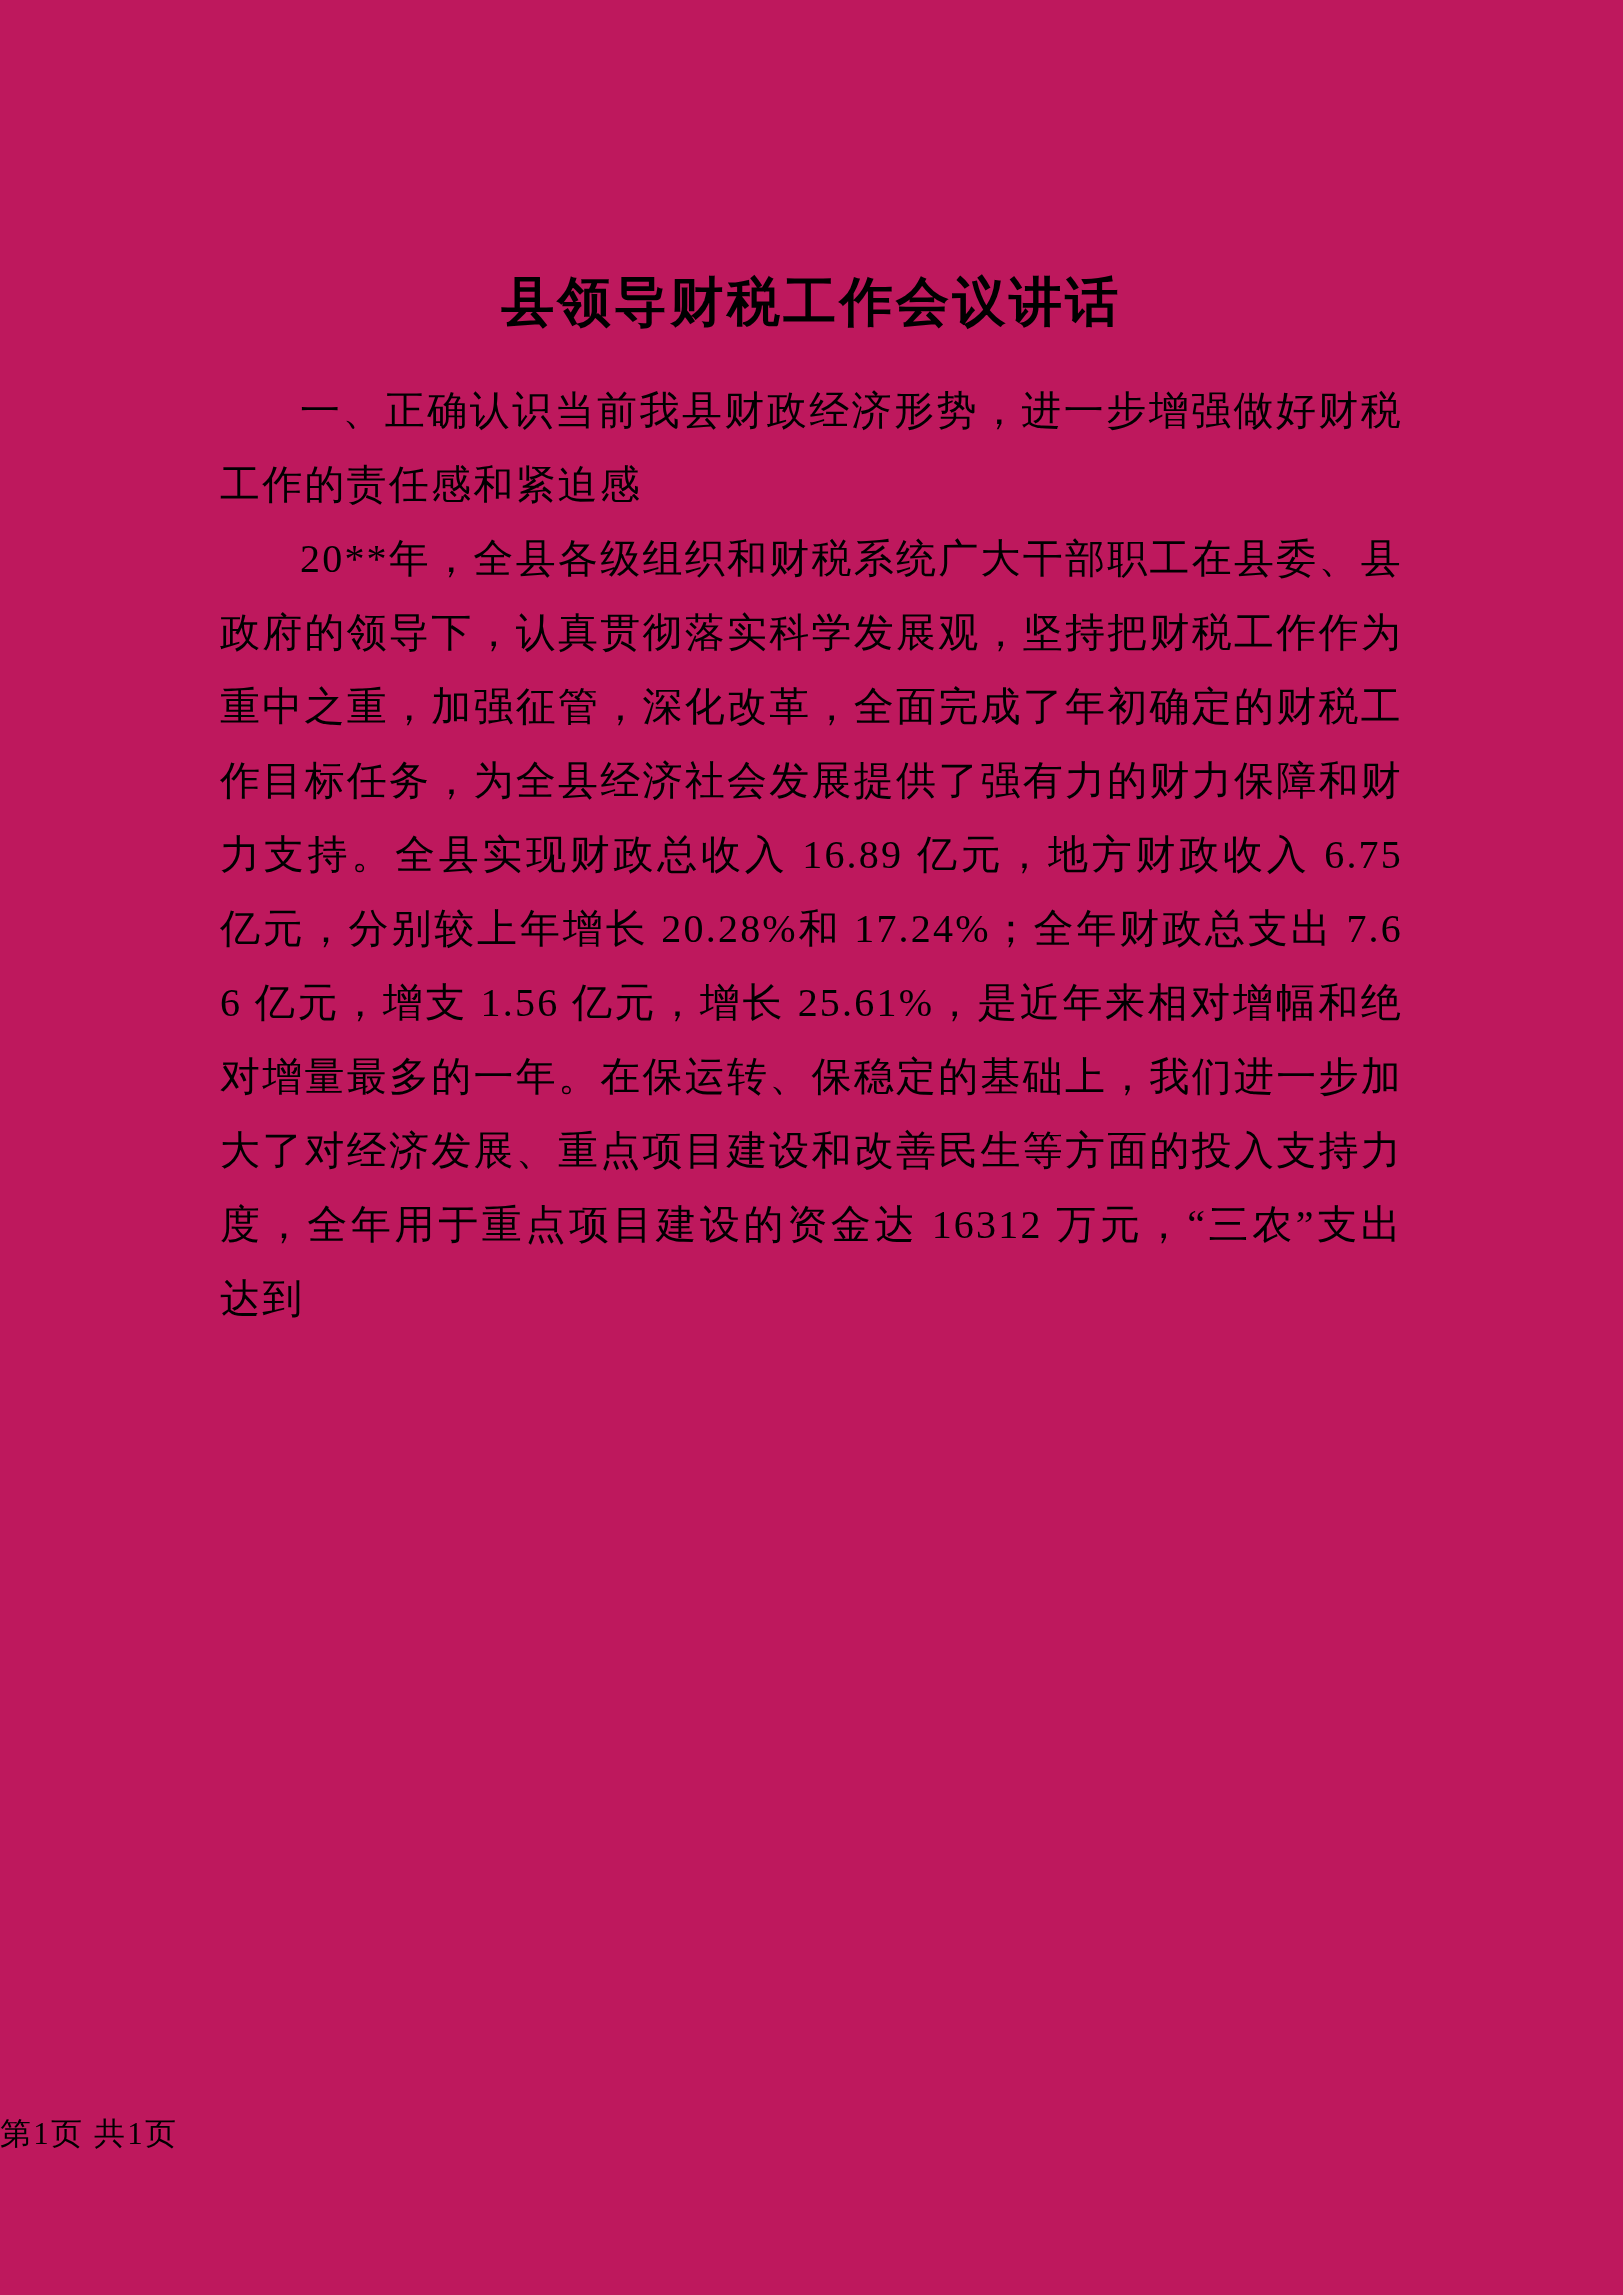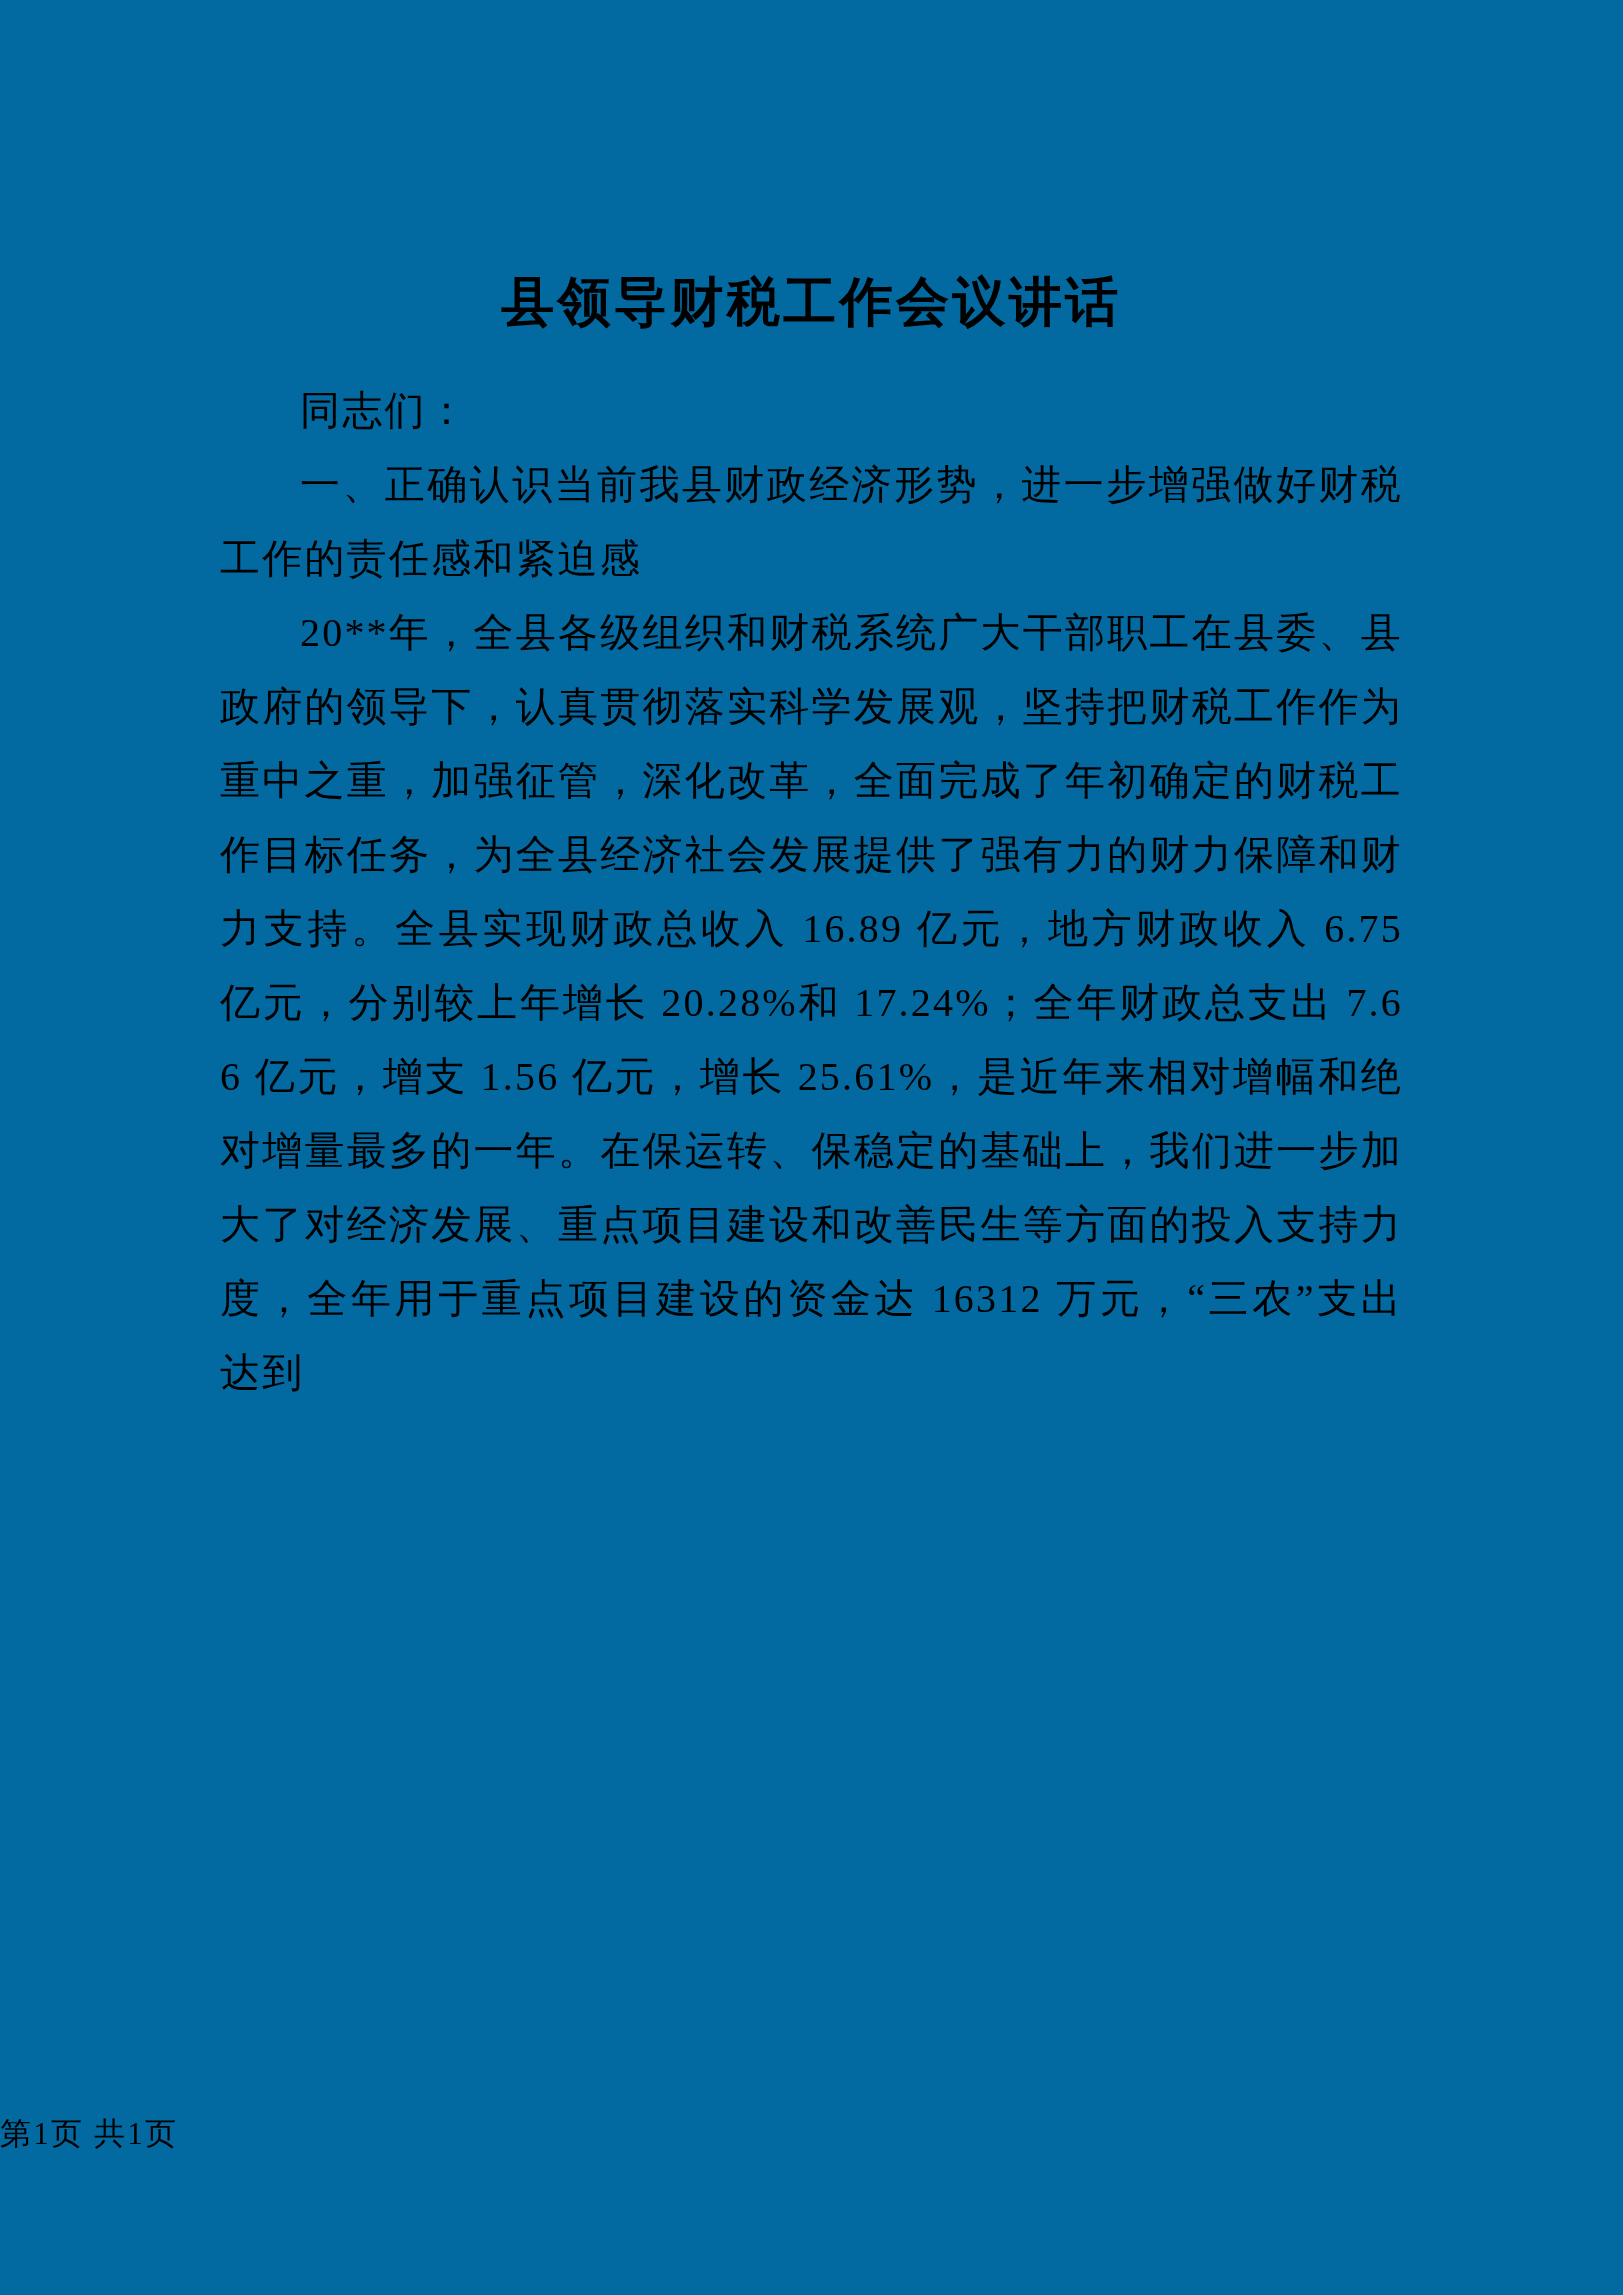--- a/index.html
+++ b/index.html
@@ -4,21 +4,21 @@
   <style>
     html, body {
       margin: 0;
       padding: 0;
       background: #ffffff;
     }
     .page {
       position: relative;
       width: 1623px;
       height: 2295px;
-      background: #0369a1;
+      background: #be185d;
       box-sizing: border-box;
       padding: 269px 220px 0 220px;
       font-family: "Liberation Serif", "DejaVu Serif", serif;
       color: #000000;
       overflow: hidden;
     }
     .doc-title {
       margin: 0 0 39px 0;
       text-align: center;
       font-size: 53px;
@@ -46,21 +46,20 @@
       letter-spacing: 2.2px;
       color: #000000;
     }
   </style>
 </head>
 <body>
 
 <div class="page">
   <h1 class="doc-title">县领导财税工作会议讲话</h1>
 
-  <p class="para">同志们：</p>
 
 
   <p class="para">一、正确认识当前我县财政经济形势，进一步增强做好财税工作的责任感和紧迫感</p>
 
   <p class="para">20**年，全县各级组织和财税系统广大干部职工在县委、县政府的领导下，认真贯彻落实科学发展观，坚持把财税工作作为重中之重，加强征管，深化改革，全面完成了年初确定的财税工作目标任务，为全县经济社会发展提供了强有力的财力保障和财力支持。全县实现财政总收入 16.89 亿元，地方财政收入 6.75 亿元，分别较上年增长 20.28%和 17.24%；全年财政总支出 7.66 亿元，增支 1.56 亿元，增长 25.61%，是近年来相对增幅和绝对增量最多的一年。在保运转、保稳定的基础上，我们进一步加大了对经济发展、重点项目建设和改善民生等方面的投入支持力度，全年用于重点项目建设的资金达 16312 万元，“三农”支出达到</p>
 
   <div class="page-footer">第1页 共1页</div>
 </div>
 
 

